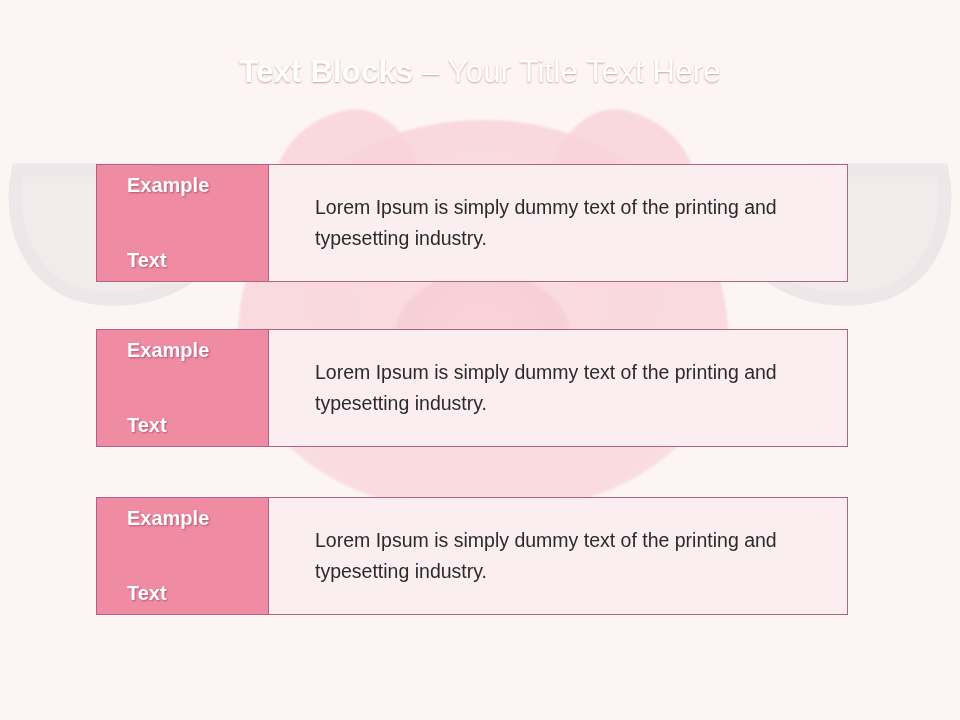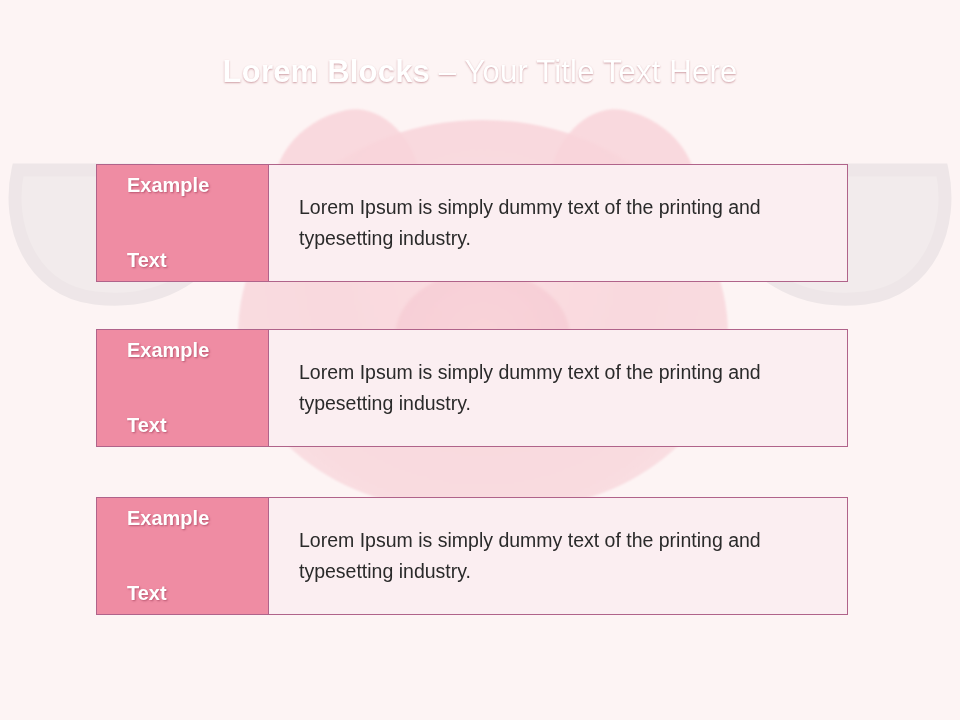--- a/index.html
+++ b/index.html
@@ -169,21 +169,21 @@
   }
   .row-label span {
     display: block;
   }
 
   .row-body {
     flex: 1 1 auto;
     background: #fbeef1;
     display: flex;
     align-items: center;
-    padding: 0 26px 0 30px;
+    padding: 0 26px 0 46px;
     box-sizing: border-box;
   }
   .row-body p {
     margin: 0;
     color: #2a2a2a;
     font-size: 19.5px;
     line-height: 31px;
   }
 </style>
 </head>
@@ -203,21 +203,21 @@
         <path d="M942 40 C 954 95, 930 160, 865 168 C 795 176, 745 140, 730 92 C 720 62, 745 44, 810 40 Z" fill="#c9c9ce" stroke="#b4b4ba"></path>
         <path d="M232 78 C 330 58, 630 58, 728 78" stroke="#c2c2c7" stroke-width="11"></path>
       </g>
     </svg>
 
     <div class="veil"></div>
   </div>
 
   <div class="header">
     <div class="header-title">
-      <span class="bold">Lorem Blocks</span><span class="light"> – </span><span class="light">Your Title Text Here</span>
+      <span class="bold">Text Blocks</span><span class="light"> – </span><span class="light">Your Title Text Here</span>
     </div>
   </div>
 
   <div class="rows">
 
     <div class="row row-1">
       <div class="row-label">
         <span>Example</span>
         <span>Text</span>
       </div>

